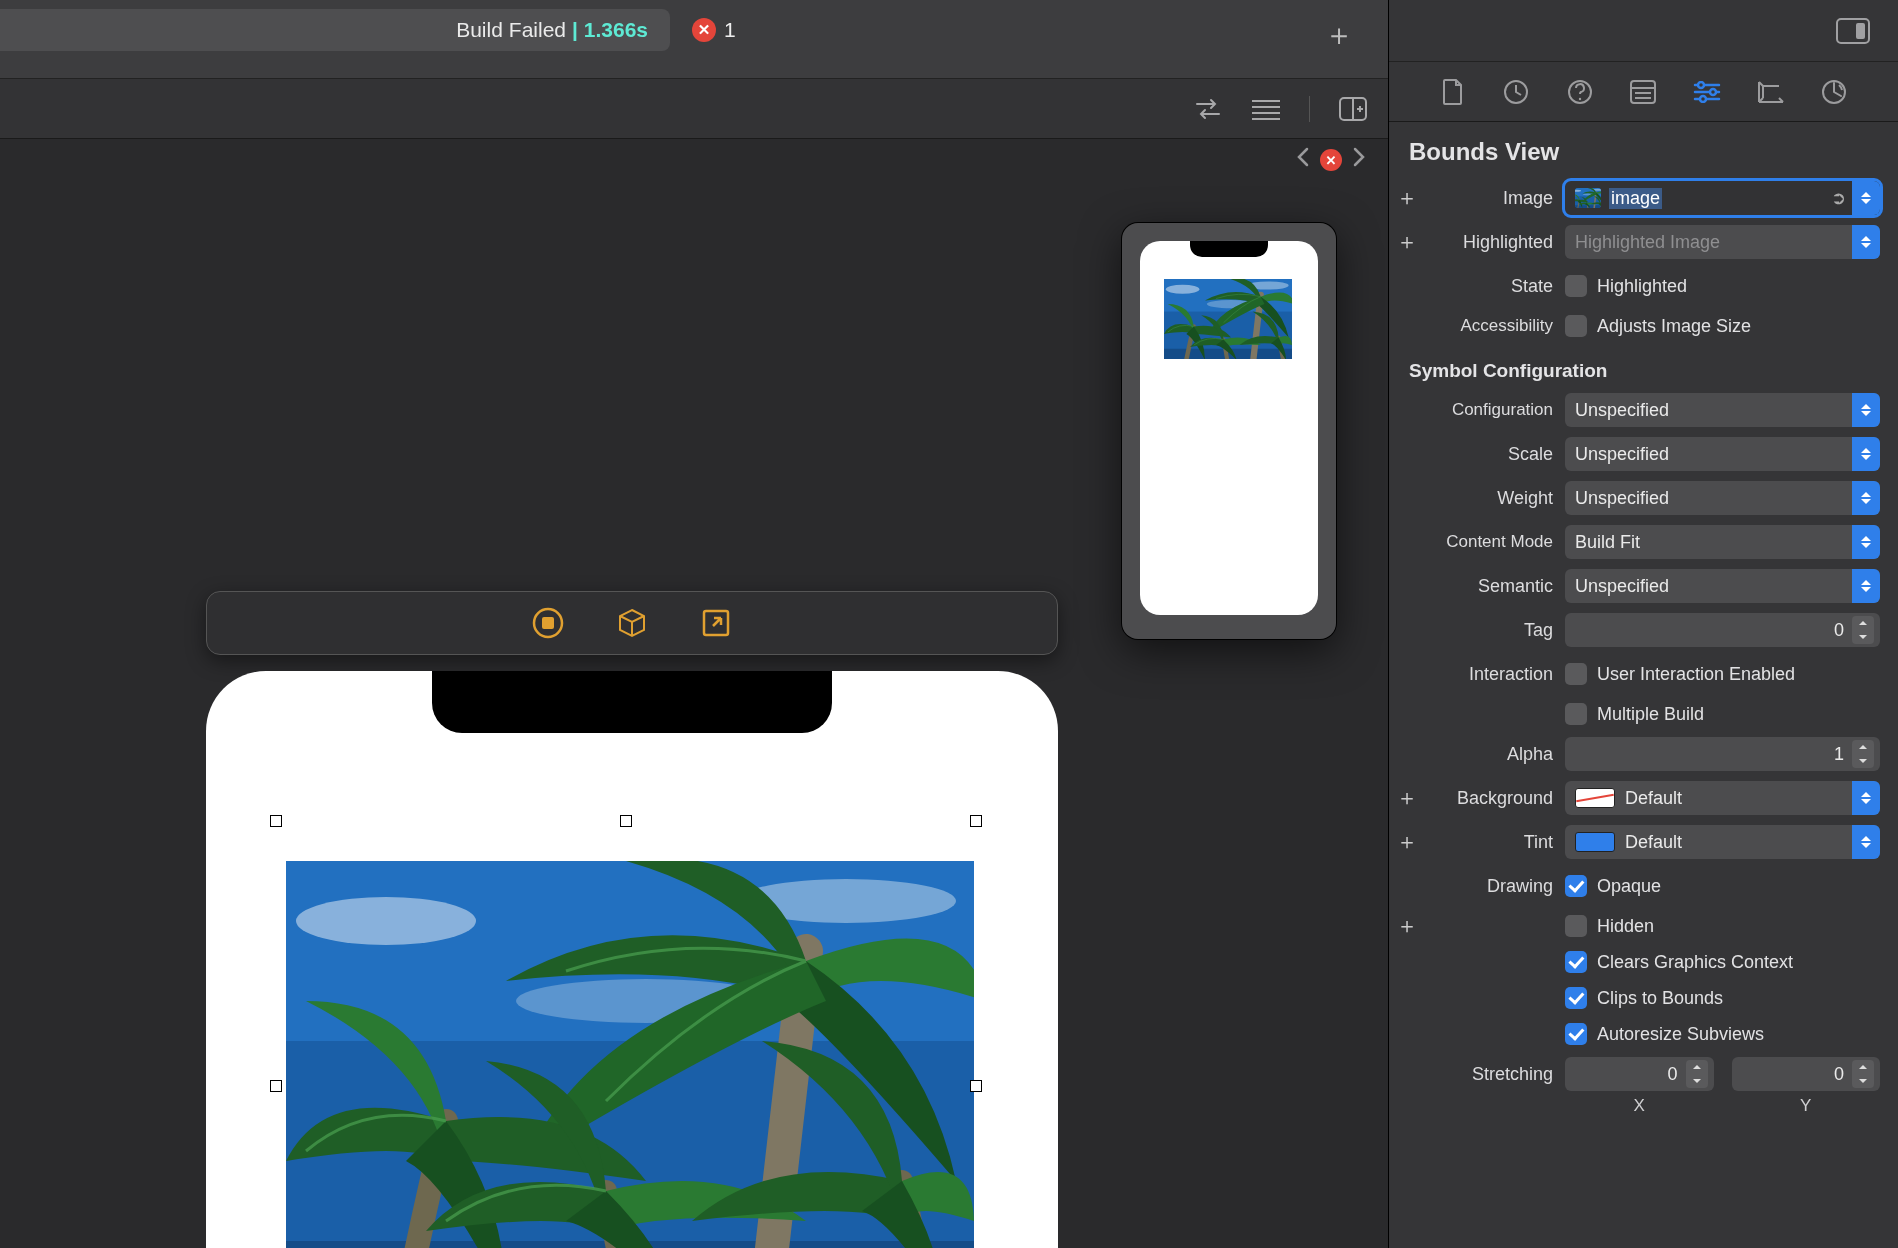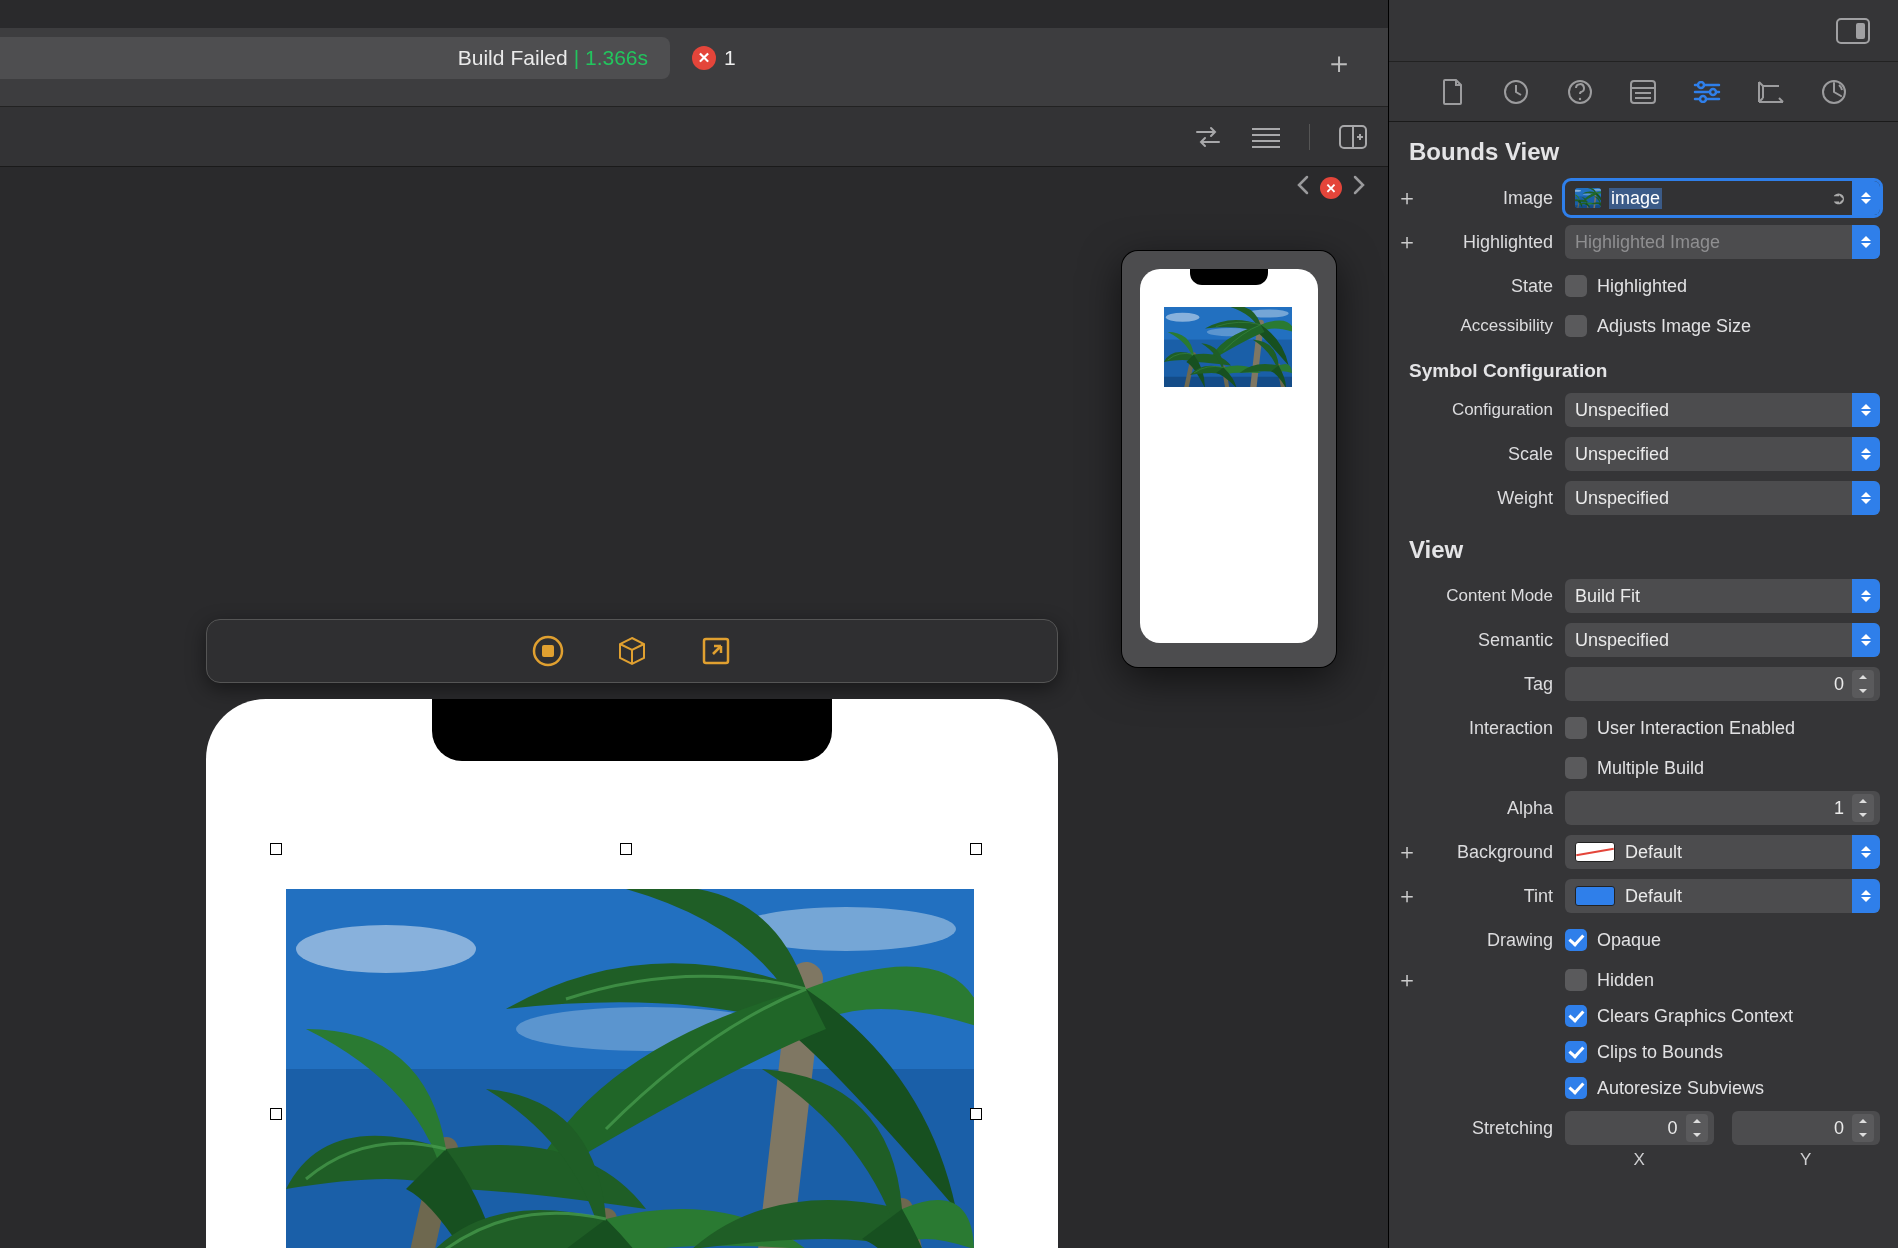--- a/index.html
+++ b/index.html
@@ -2,25 +2,25 @@
 <html><head>
 <meta charset="utf-8">
 <style>
   * { box-sizing: border-box; margin: 0; padding: 0; font-family: -apple-system, BlinkMacSystemFont, "SF Pro Text", "Helvetica Neue", sans-serif; -webkit-font-smoothing: antialiased; }
   html, body { width: 1898px; height: 1248px; overflow: hidden; background: #2a2a2c; color: #ddd; }
   .root { display: flex; width: 100%; height: 100%; }
   .left { flex: 1; display: flex; flex-direction: column; background: #2a2a2c; }
   .right { width: 510px; background: #353537; border-left: 1px solid #000; display: flex; flex-direction: column; }
 
   
-  .titlebar { height: 79px; background: #3d3d3f; display: flex; align-items: center; position: relative; border-bottom: 1px solid #222; margin-top: 28px; }
+  .titlebar { height: 79px; background: #3d3d3f; display: flex; align-items: center; position: relative; border-bottom: 1px solid #222; }
   .title-pill { position: absolute; left: 0; top: 9px; height: 42px; width: 670px; background: #4e4e50; border-top-right-radius: 8px; border-bottom-right-radius: 8px; display: flex; align-items: center; justify-content: flex-end; padding-right: 22px; color: #eaeaea; font-size: 21px; }
   .title-pill .b1 { font-weight: 400; margin-right: 6px; }
   .title-pill .b2 { font-weight: 400; margin-right: 6px; }
-  .title-pill .b3 { font-weight: 400; color: #22c55e; }
+  .title-pill .b3 { font-weight: 700; color: #5eead4; }
   .error-badge { position: absolute; left: 692px; top: 18px; display: flex; align-items: center; gap: 8px; color: #eee; font-size: 21px; }
   .err-circ { width: 24px; height: 24px; border-radius: 50%; background: #e4453a; color: white; display: flex; align-items: center; justify-content: center; font-size: 15px; font-weight: 900; }
   .plus-tab { position: absolute; right: 34px; top: 15px; color: #bdbdbd; font-size: 30px; font-weight: 300; }
 
   
   .secondbar { height: 60px; background: #333335; border-bottom: 1px solid #1a1a1a; display: flex; align-items: center; justify-content: flex-end; padding-right: 20px; gap: 28px; }
   .ico-btn { width: 30px; height: 30px; display: flex; align-items: center; justify-content: center; color: #a8a8aa; }
   .ico-btn svg { display: block; }
   .vdiv { width: 1px; height: 26px; background: #555; }
 
@@ -399,21 +399,20 @@
         <div class="addcol"></div>
         <div class="lblcol">Weight</div>
         <div class="ctrlcol">
             <div class="combo">
               <span class="valtxt">Unspecified</span>
               <span class="caret"></span>
             </div>
           </div>
       </div>
 
-      <div class="grp-title">View</div>
 
       <div class="row">
         <div class="addcol"></div>
         <div class="lblcol small">Content Mode</div>
         <div class="ctrlcol">
             <div class="combo">
               <span class="valtxt">Build Fit</span>
               <span class="caret"></span>
             </div>
           </div>

